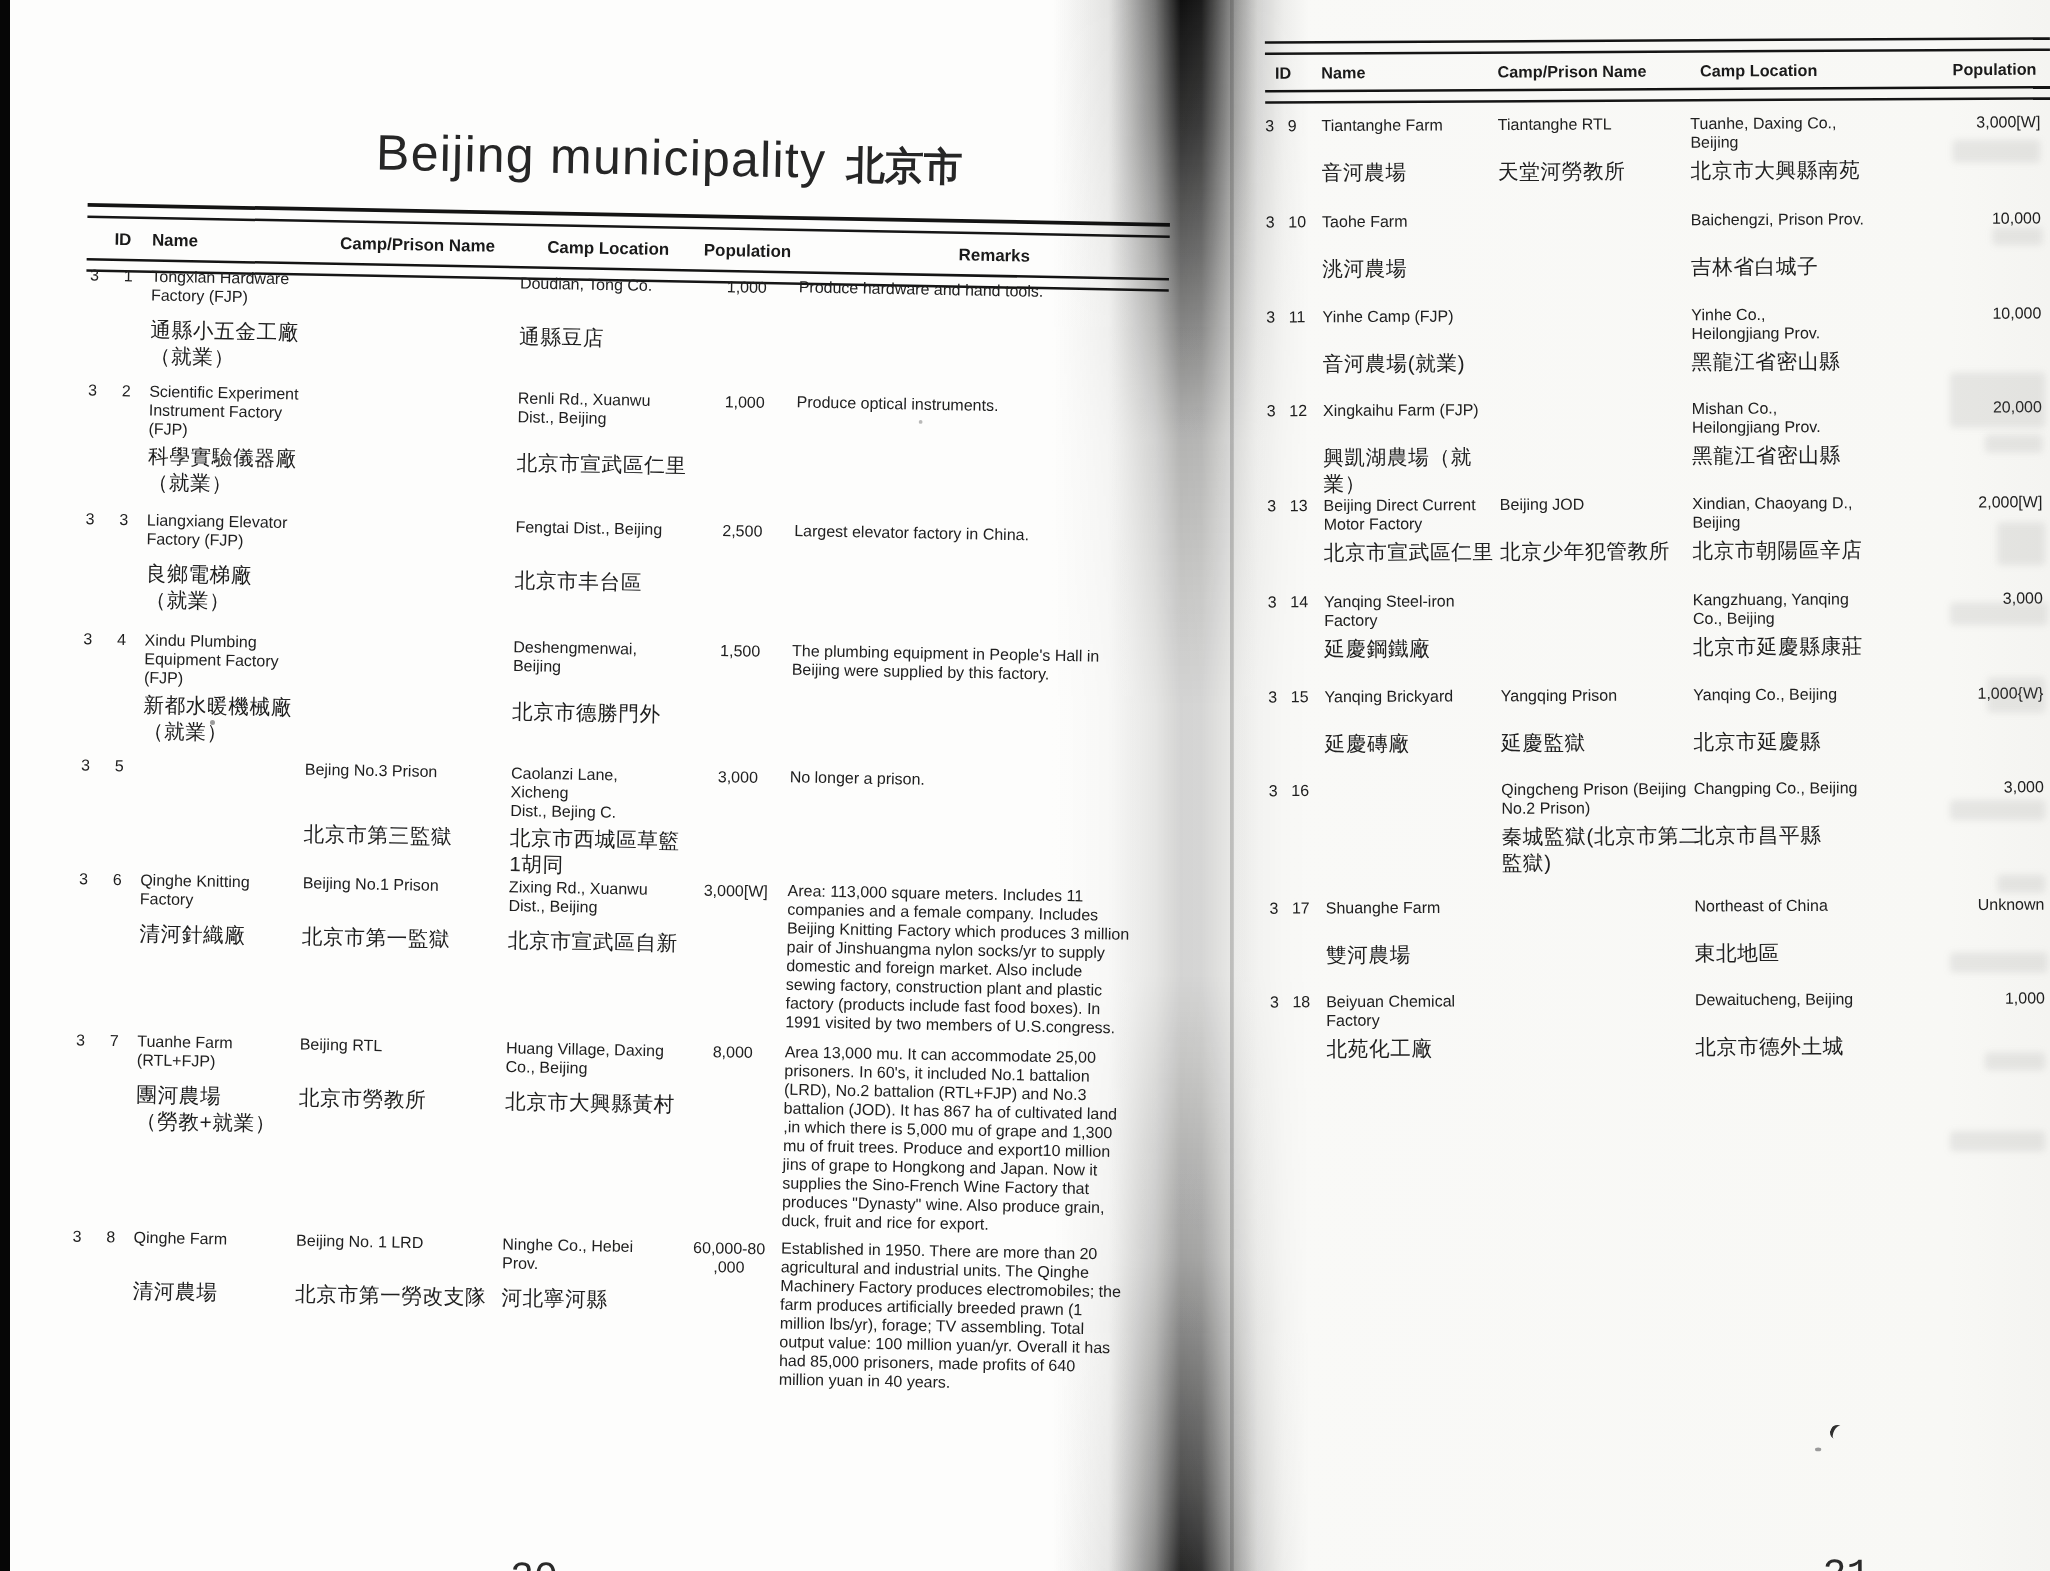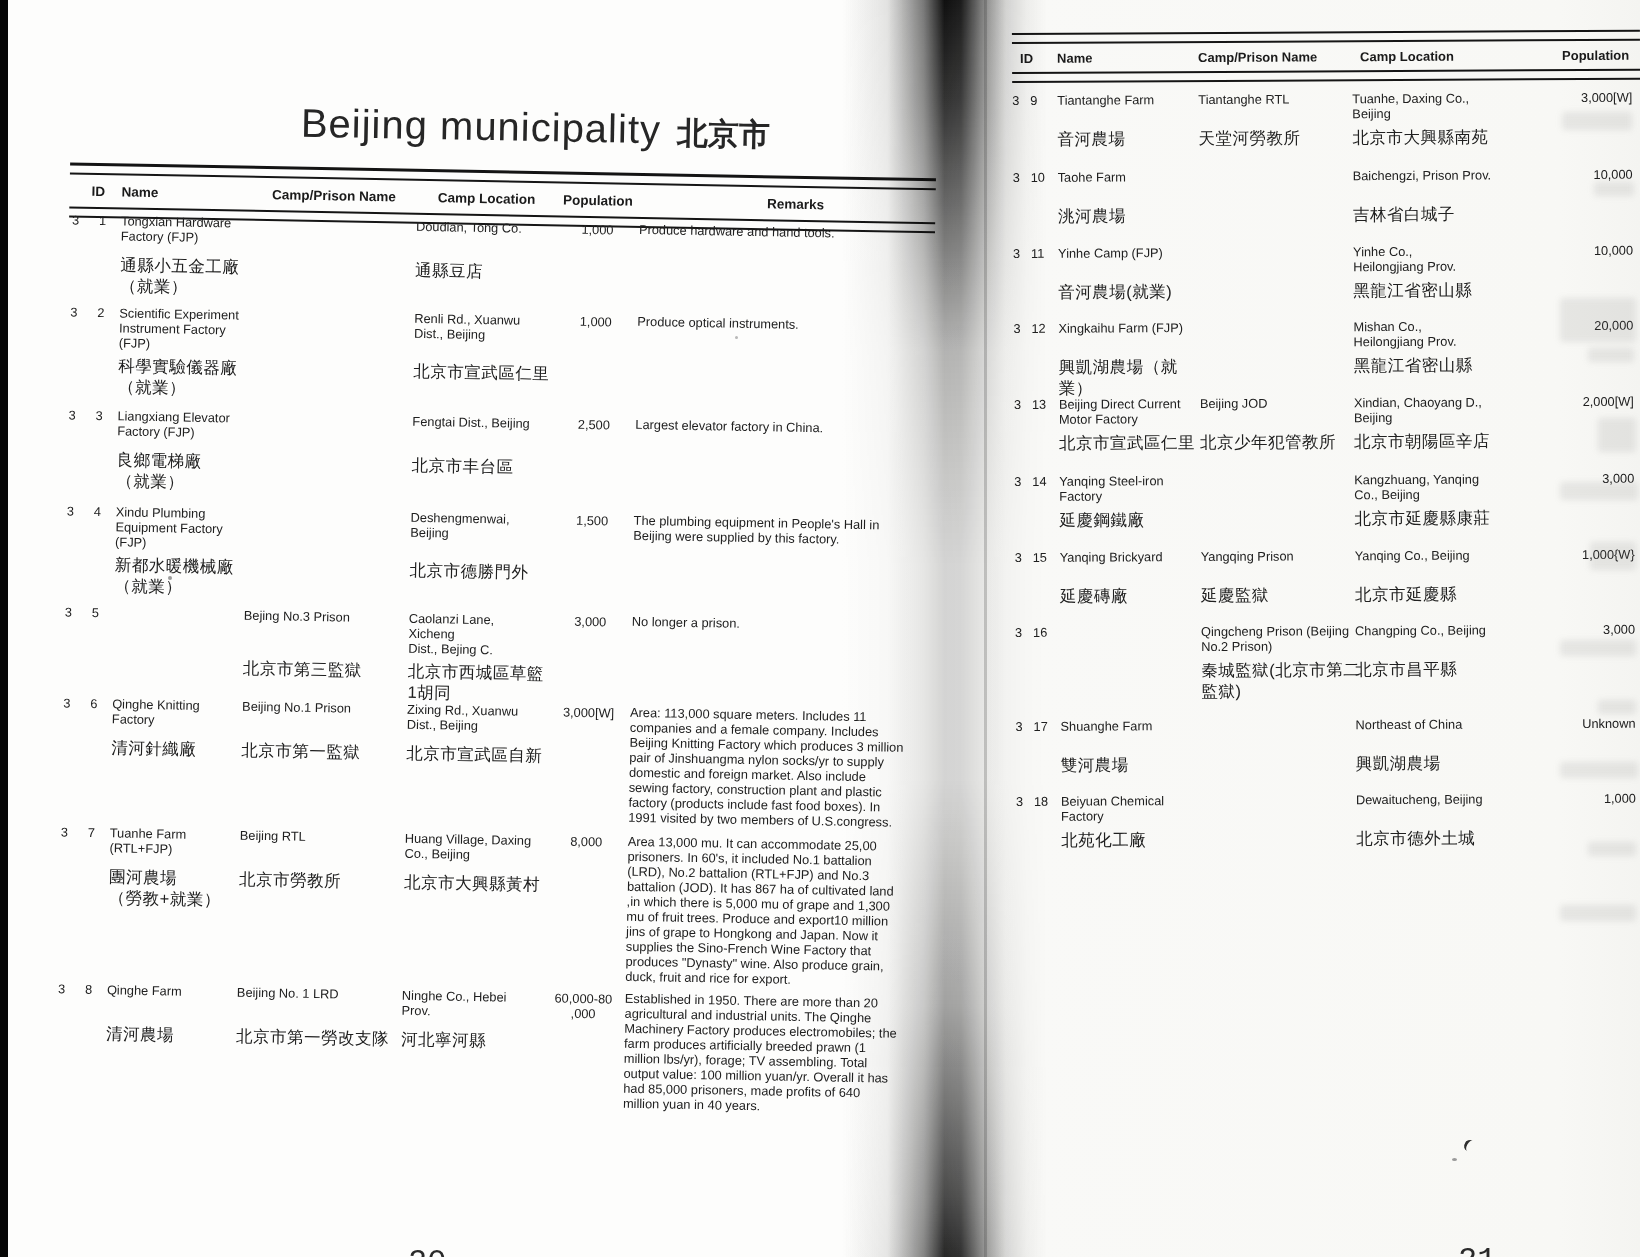--- a/index.html
+++ b/index.html
@@ -346,21 +346,21 @@
   </div>
         <div class="rrow">
     <div class="c prov">3</div>
     <div class="c num">17</div>
     <div class="c en name">Shuanghe Farm</div>
     <div class="c en camp"></div>
     <div class="c en loc">Northeast of China</div>
     <div class="c pop">Unknown</div>
     <div class="c zh namezh">雙河農場</div>
     <div class="c zh campzh"></div>
-    <div class="c zh loczh">興凱湖農場</div>
+    <div class="c zh loczh">東北地區</div>
   </div>
         <div class="rrow">
     <div class="c prov">3</div>
     <div class="c num">18</div>
     <div class="c en name">Beiyuan Chemical
 Factory</div>
     <div class="c en camp"></div>
     <div class="c en loc">Dewaitucheng, Beijing</div>
     <div class="c pop">1,000</div>
     <div class="c zh namezh">北苑化工廠</div>

